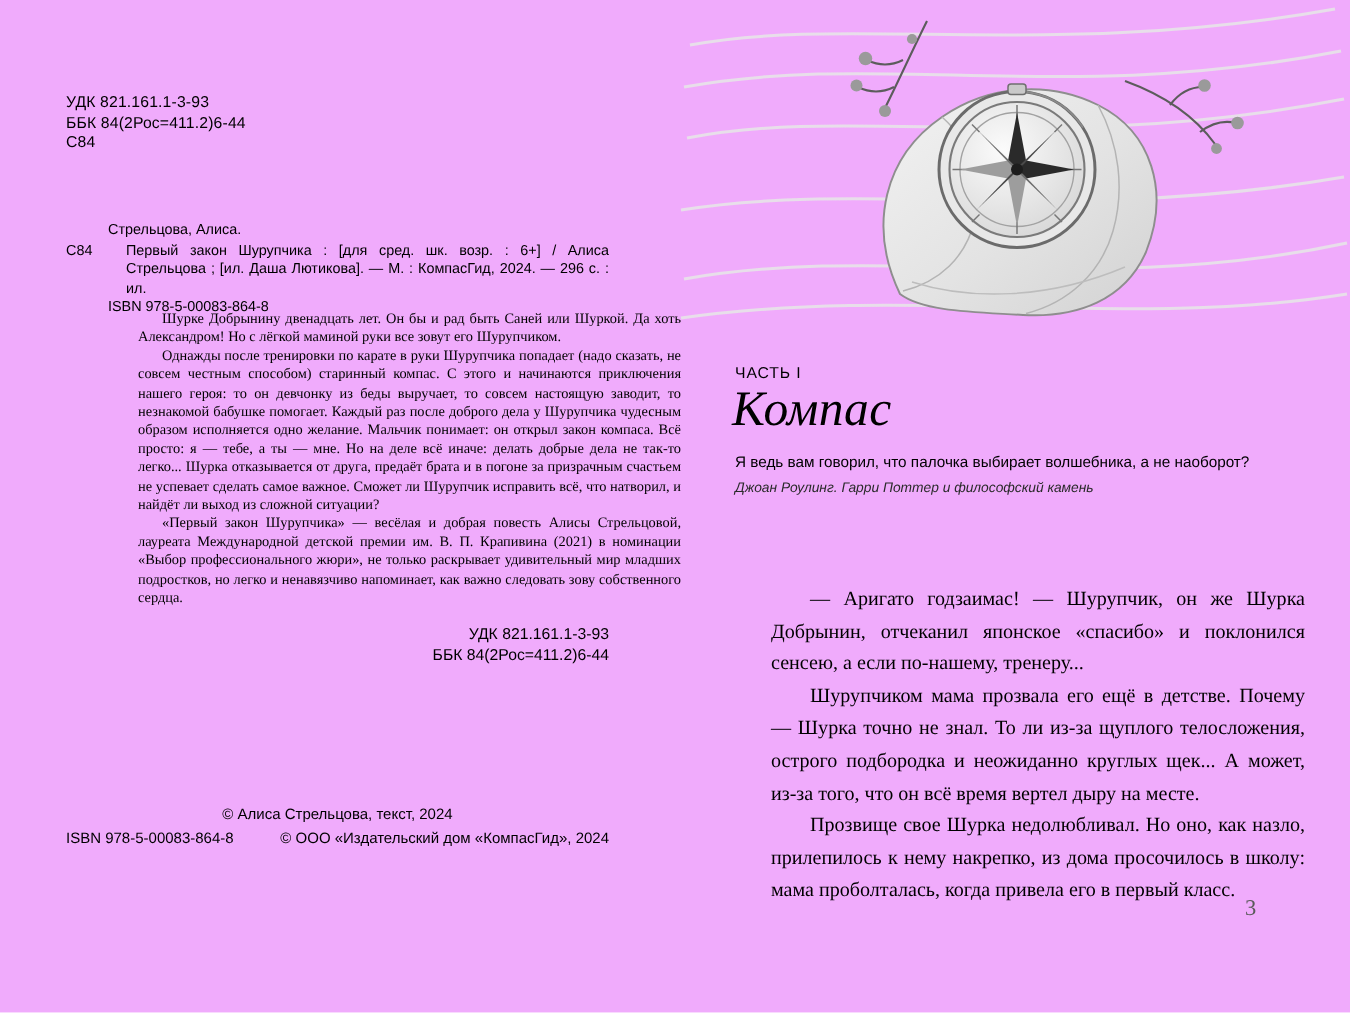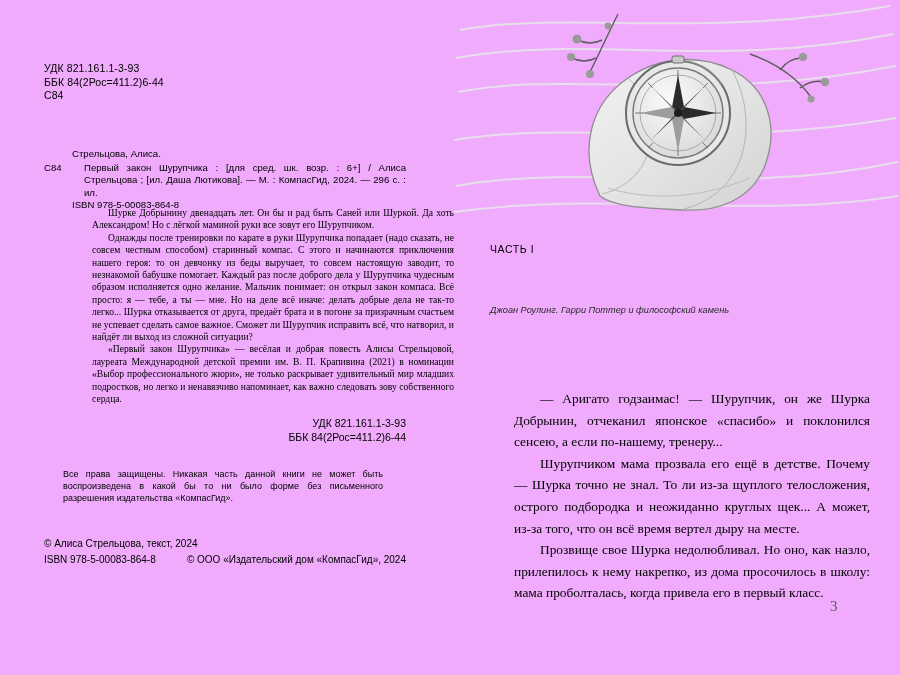--- a/index.html
+++ b/index.html
@@ -107,21 +107,21 @@
   .credits {
     position: absolute;
     left: 44px; top: 536px;
     width: 362px;
     font-family: "Liberation Sans", sans-serif;
     font-size: 10px;
     line-height: 16px;
   }
   .credit-line {
     display: flex;
-    justify-content: flex-start;
+    justify-content: center;
   }
   .credit-line .isbn {
     margin-right: auto;
   }
 
   
   .right-page {
     position: absolute;
     left: 450px; top: 0;
     width: 450px; height: 675px;
@@ -216,21 +216,20 @@
       <p>Шурке Добрынину двенадцать лет. Он бы и рад быть Саней или Шуркой. Да хоть Александром! Но с лёгкой маминой руки все зовут его Шурупчиком.</p>
       <p>Однажды после тренировки по карате в руки Шурупчика попадает (надо сказать, не совсем честным способом) старинный компас. С этого и начинаются приключения нашего героя: то он девчонку из беды выручает, то совсем настоящую заводит, то незнакомой бабушке помогает. Каждый раз после доброго дела у Шурупчика чудесным образом исполняется одно желание. Мальчик понимает: он открыл закон компаса. Всё просто: я — тебе, а ты — мне. Но на деле всё иначе: делать добрые дела не так-то легко... Шурка отказывается от друга, предаёт брата и в погоне за призрачным счастьем не успевает сделать самое важное. Сможет ли Шурупчик исправить всё, что натворил, и найдёт ли выход из сложной ситуации?</p>
       <p>«Первый закон Шурупчика» — весёлая и добрая повесть Алисы Стрельцовой, лауреата Международной детской премии им. В. П. Крапивина (2021) в номинации «Выбор профессионального жюри», не только раскрывает удивительный мир младших подростков, но легко и ненавязчиво напоминает, как важно следовать зову собственного сердца.</p>
     </div>
 
     <div class="codes-right">
       <div>УДК 821.161.1-3-93</div>
       <div>ББК 84(2Рос=411.2)6-44</div>
     </div>
 
-    <div class="rights">Все права защищены. Никакая часть данной книги не может быть воспроизведена в какой бы то ни было форме без письменного разрешения издательства «КомпасГид».</div>
 
     <div class="credits">
       <div class="credit-line">
         <span>© Алиса Стрельцова, текст, 2024</span>
       </div>
       <div class="credit-line">
         <span class="isbn">ISBN 978-5-00083-864-8</span>
         <span>© ООО «Издательский дом «КомпасГид», 2024</span>
       </div>
     </div>
@@ -315,22 +314,24 @@
           <polygon points="201,140 226,116 228,113 224,116" fill="#4a4a4a"></polygon>
           <circle cx="228" cy="113" r="4" fill="#1d1d1d"></circle>
         </g>
 
         <path d="M228,61 a52,52 0 0 1 44,24" fill="none" stroke="#8b8b8b" stroke-width="1.2"></path>
         <rect x="222" y="56" width="12" height="7" rx="2" fill="#c9c9c9" stroke="#6f6f6f" stroke-width="1"></rect>
       </svg>
     </div>
 
     <div class="part-label">ЧАСТЬ I</div>
+    <div class="part-title">Компас</div>
 
     <div class="epigraph">
+      <div>Я ведь вам говорил, что палочка выбирает волшебника, а не наоборот?</div>
       <div class="epigraph-source">Джоан Роулинг. Гарри Поттер и философский камень</div>
     </div>
 
     <div class="body-text">
       <p>— Аригато годзаимас! — Шурупчик, он же Шурка Добрынин, отчеканил японское «спасибо» и поклонился сенсею, а если по-нашему, тренеру...</p>
       <p>Шурупчиком мама прозвала его ещё в детстве. Почему — Шурка точно не знал. То ли из-за щуплого телосложения, острого подбородка и неожиданно круглых щек... А может, из-за того, что он всё время вертел дыру на месте.</p>
       <p>Прозвище свое Шурка недолюбливал. Но оно, как назло, прилепилось к нему накрепко, из дома просочилось в школу: мама проболталась, когда привела его в первый класс.</p>
     </div>
 
     <div class="folio">3</div>

